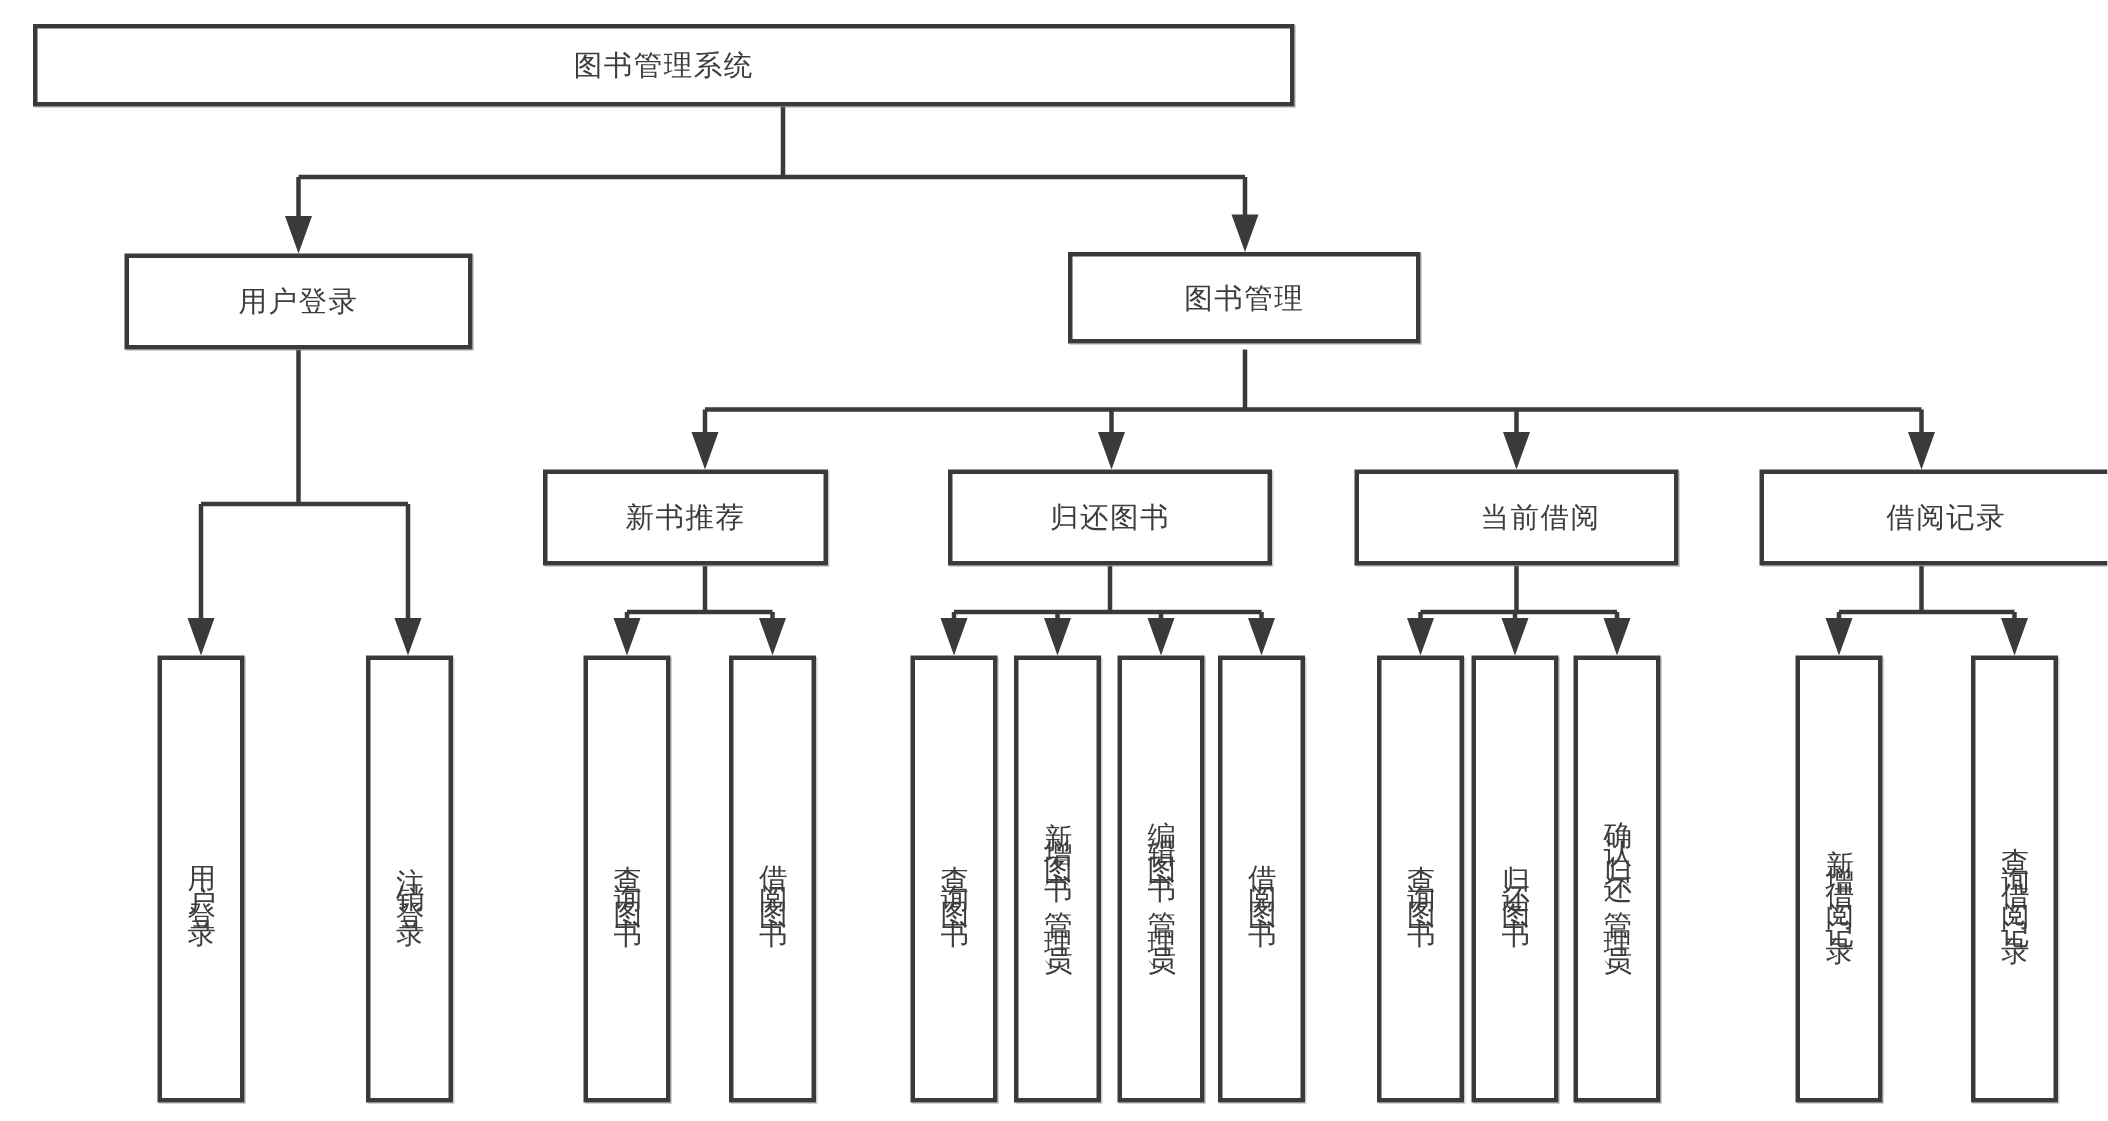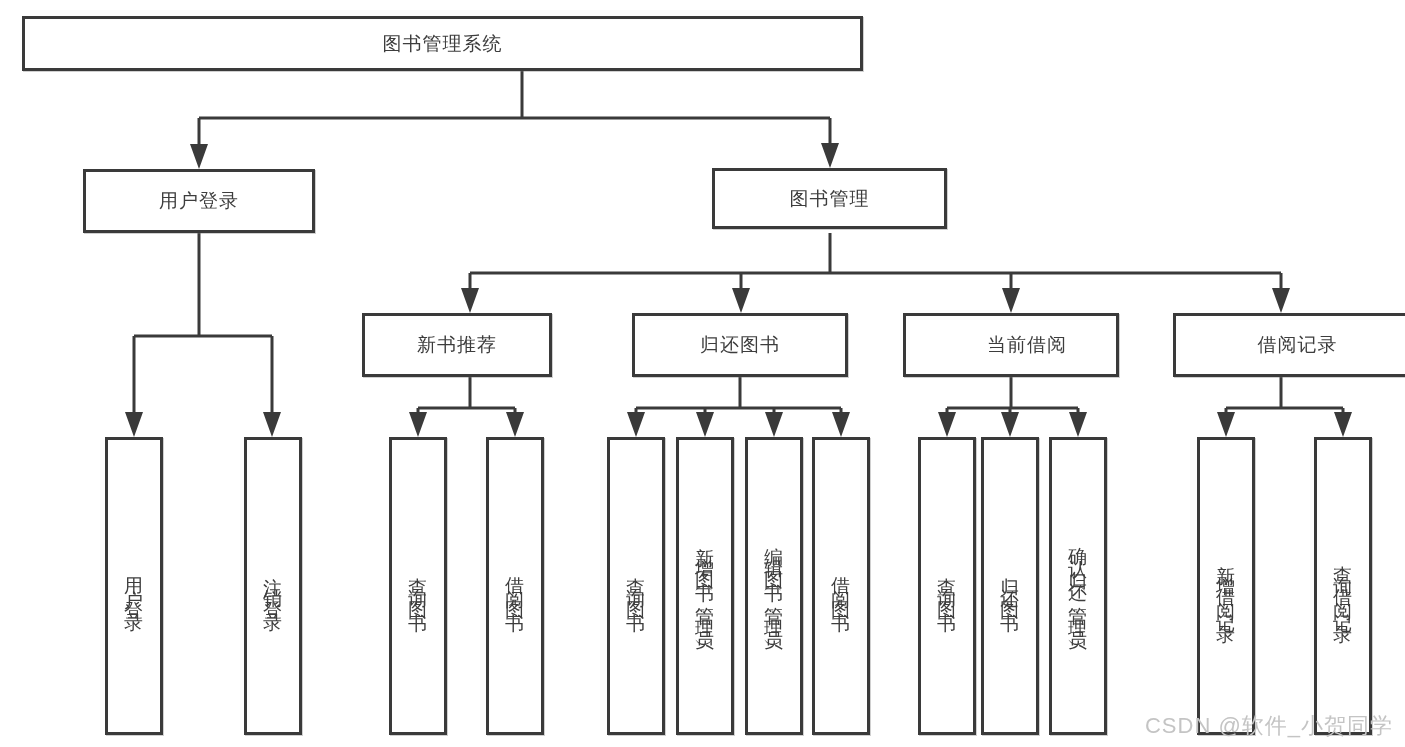--- a/index.html
+++ b/index.html
@@ -157,15 +157,14 @@
     <span>确认归还（管理员）</span>
   </div>
 
   <div class="leaf lf-e1">
     <span>新增借阅记录</span>
   </div>
   <div class="leaf lf-e2">
     <span>查询借阅记录</span>
   </div>
 
-  <div class="watermark">CSDN @软件_小贺同学</div>
 
 </div>
 
 </body></html>

